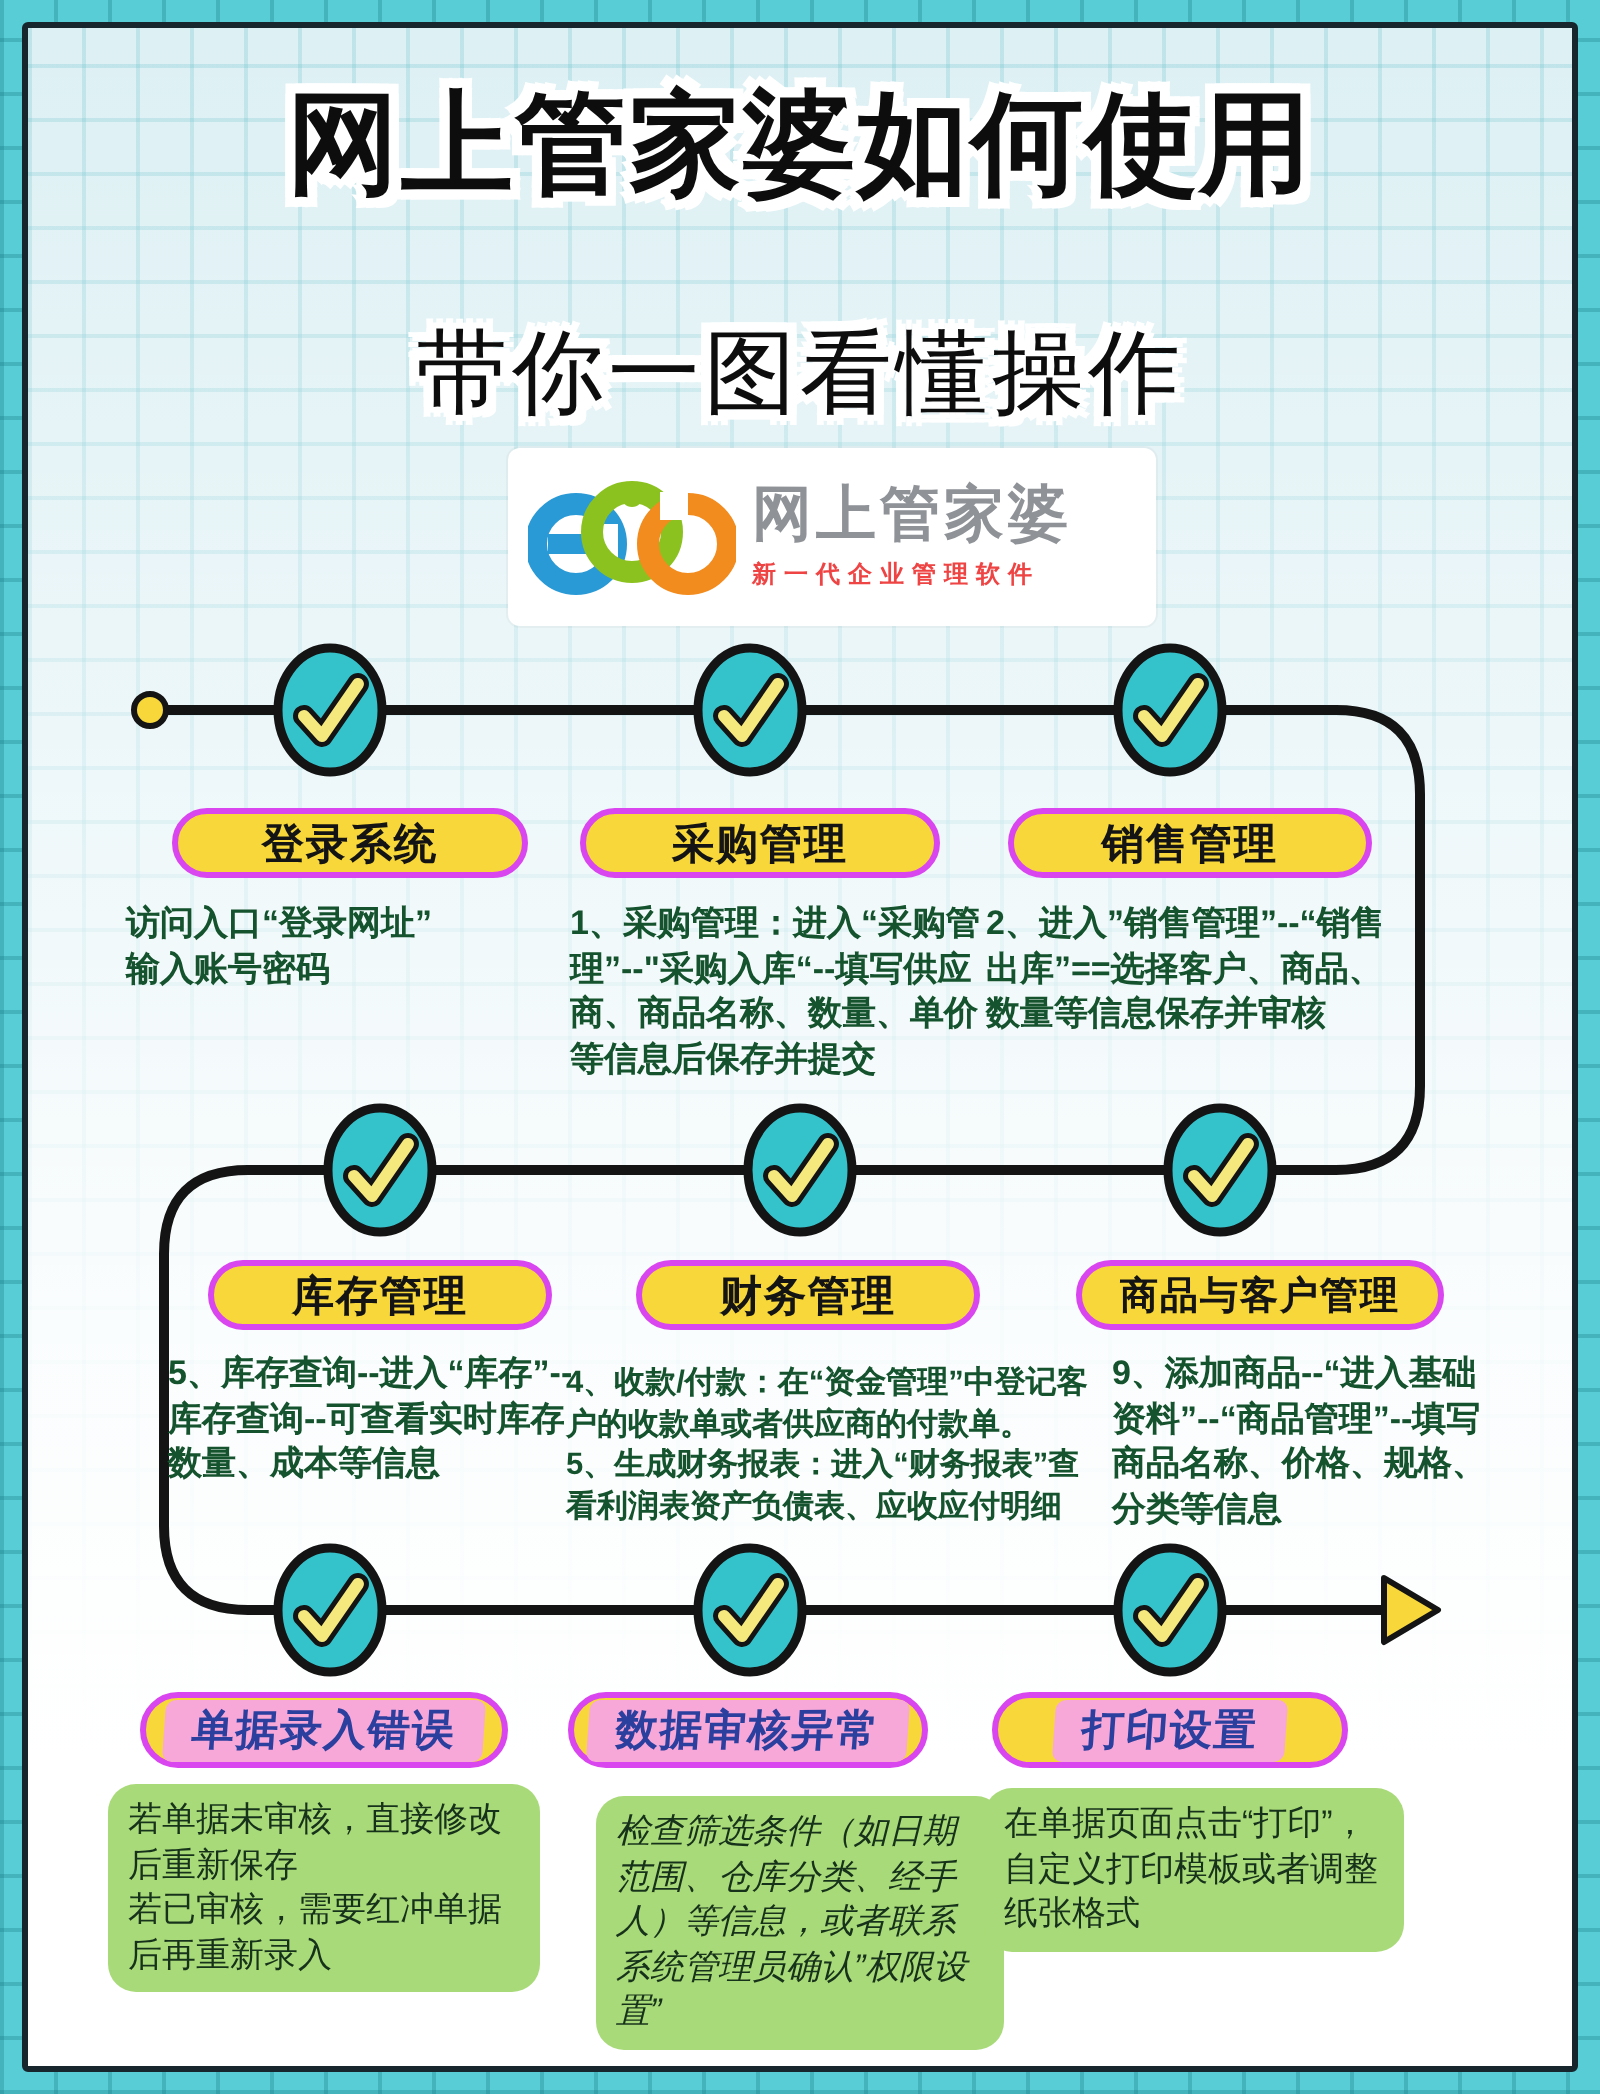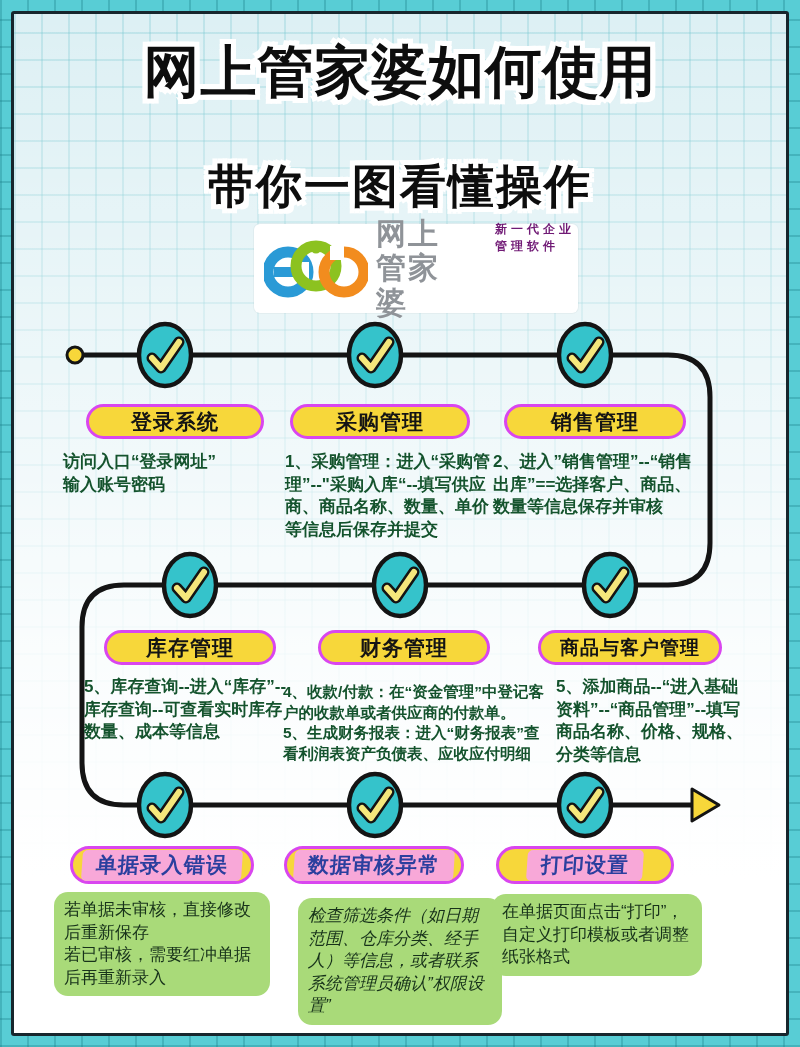--- a/index.html
+++ b/index.html
@@ -27,31 +27,31 @@
       -5px 0 0 #fff, 5px 0 0 #fff, 0 -5px 0 #fff, 0 5px 0 #fff,
       -3px -3px 0 #fff, 3px -3px 0 #fff, -3px 3px 0 #fff, 3px 3px 0 #fff;
   }
   .title{
     position:absolute;left:0;top:42px;width:800px;margin:0;z-index:2;
     font-size:56px;line-height:1.08;font-weight:900;color:#0d0d0d;
     text-align:center;letter-spacing:1px;white-space:nowrap;
   }
   .subtitle{
     position:absolute;left:0;top:156px;width:800px;margin:0;z-index:2;
-    font-size:46px;font-weight:700;color:#0d0d0d;text-align:center;letter-spacing:2px;
+    font-size:46px;font-weight:400;color:#0d0d0d;text-align:center;letter-spacing:2px;
   }
   .logo-box{
     position:absolute;left:254px;top:224px;width:324px;height:89px;z-index:2;
     background:#ffffff;border-radius:6px;display:flex;align-items:center;
     box-shadow:0 0 0 1px rgba(0,0,0,0.03);
   }
   .logo-rings{margin-left:10px;flex:0 0 auto;}
-  .logo-text{margin-left:8px;display:flex;flex-direction:row;justify-content:center;}
+  .logo-text{margin-left:8px;display:flex;flex-direction:column;justify-content:center;}
   .brand-name{font-size:30px;color:#8f9398;font-weight:600;letter-spacing:2px;line-height:1.15;}
-  .brand-tagline{font-size:12px;color:#701a75;font-weight:600;letter-spacing:4px;margin-top:4px;margin-left:27px;}
+  .brand-tagline{font-size:12px;color:#ef4444;font-weight:600;letter-spacing:4px;margin-top:4px;}
   .flow-svg{position:absolute;left:0;top:0;z-index:1;pointer-events:none;}
   .pill{
     position:absolute;z-index:2;height:35px;
     background:#f7d73a;border:3px solid #d946ef;border-radius:19px;
     display:flex;align-items:center;justify-content:center;
     font-size:21px;font-weight:900;color:#141414;letter-spacing:1px;
     box-sizing:border-box;
   }
   .pill .hl{
     background:#f8a8d8;color:#2b3f9e;padding:1px 14px 2px;border-radius:5px;
@@ -154,21 +154,21 @@
 <div class="desc" style="left:285px;top:451px;width:212px;">1、采购管理：进入“采购管理”--"采购入库“--填写供应商、商品名称、数量、单价等信息后保存并提交</div>
 <div class="desc" style="left:493px;top:451px;width:202px;">2、进入”销售管理”--“销售出库”==选择客户、商品、数量等信息保存并审核</div>
 
 <div class="pill" style="left:104px;top:630px;width:172px;">库存管理</div>
 <div class="pill" style="left:318px;top:630px;width:172px;">财务管理</div>
 <div class="pill" style="left:538px;top:630px;width:184px;font-size:19px;">商品与客户管理</div>
 
 <div class="desc" style="left:84px;top:676px;width:212px;">5、库存查询--进入“库存”--库存查询--可查看实时库存数量、成本等信息</div>
 <div class="desc" style="left:283px;top:682px;width:268px;font-size:15.5px;">4、收款/付款：在“资金管理”中登记客户的收款单或者供应商的付款单。
 5、生成财务报表：进入“财务报表”查看利润表资产负债表、应收应付明细</div>
-<div class="desc" style="left:556px;top:676px;width:192px;">5、添加商品--“进入基础资料”--“商品管理”--填写商品名称、价格、规格、分类等信息</div>
+<div class="desc" style="left:556px;top:676px;width:192px;">9、添加商品--“进入基础资料”--“商品管理”--填写商品名称、价格、规格、分类等信息</div>
 
 <div class="pill" style="left:70px;top:846px;width:184px;height:38px;">
   <span class="hl">单据录入错误</span>
 </div>
 <div class="pill" style="left:284px;top:846px;width:180px;height:38px;">
   <span class="hl">数据审核异常</span>
 </div>
 <div class="pill" style="left:496px;top:846px;width:178px;height:38px;">
   <span class="hl">打印设置</span>
 </div>

